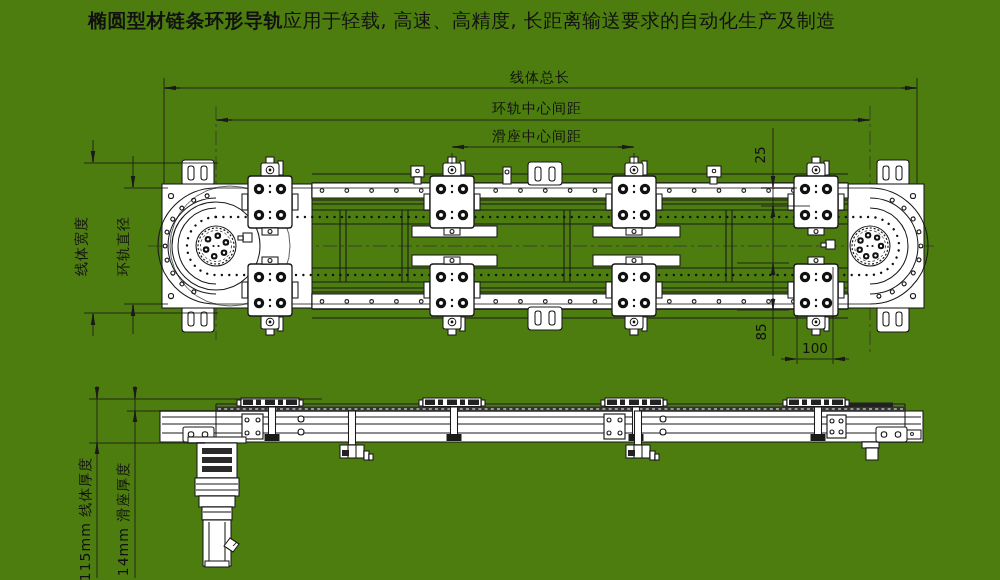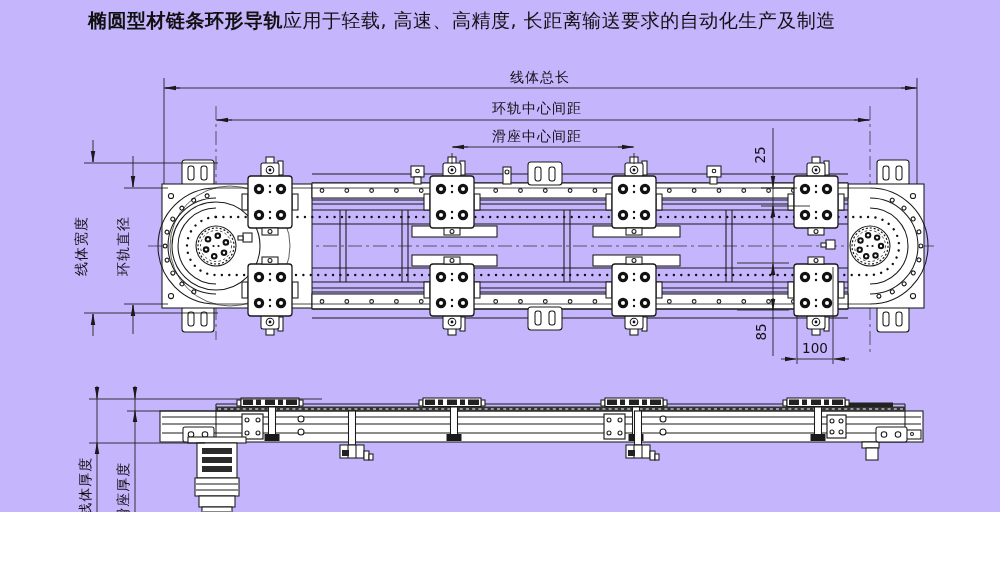--- a/index.html
+++ b/index.html
@@ -1,16 +1,16 @@
 <!DOCTYPE html>
 <html><head>
 <meta charset="utf-8">
 <style>
   html,body{margin:0;padding:0;background:#fff;}
-  .stage{position:relative;width:1000px;height:512px;background:#c4b5fd;overflow:hidden;
+  .stage{position:relative;width:1000px;height:580px;background:#4d7c0f;overflow:hidden;
          font-family:"DejaVu Sans","Liberation Sans",sans-serif;}
   svg{position:absolute;left:0;top:0;}
   text{stroke:none;fill:#111;}
   .cjk{font-size:14px;letter-spacing:1px;}
   .num{font-size:13.5px;}
   .ttl{font-size:19px;letter-spacing:0.5px;}
   .ttl .b{font-weight:bold;}
 </style>
 </head>
 <body>

